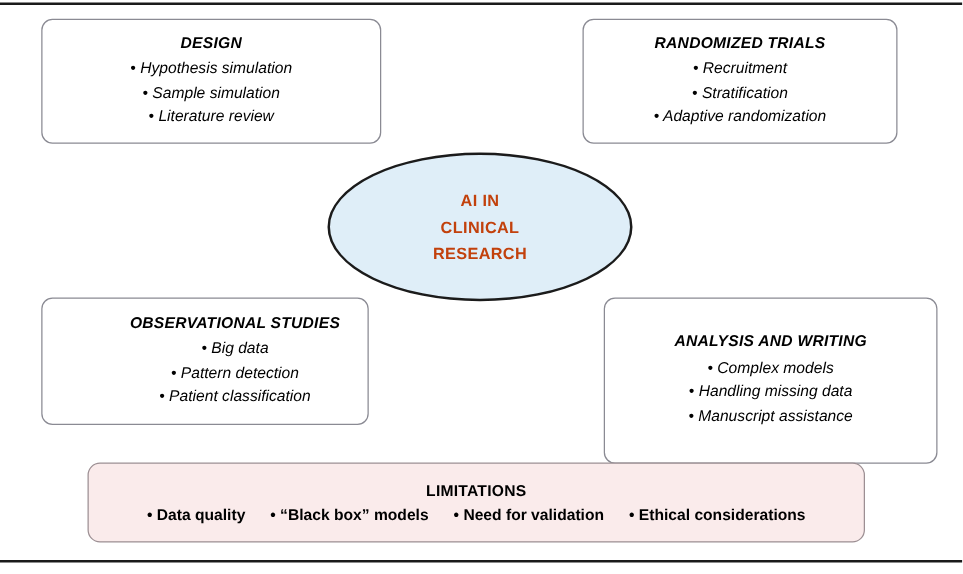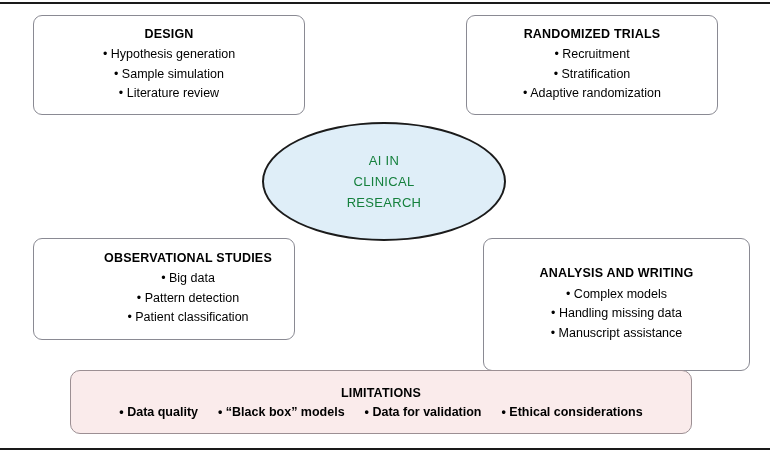--- a/index.html
+++ b/index.html
@@ -35,20 +35,21 @@
     box-sizing: border-box;
     border: 1.4px solid #8a8a93;
     border-radius: 9px;
     background: #ffffff;
     display: flex;
     flex-direction: column;
     align-items: center;
     justify-content: center;
     text-align: center;
     color: #000000;
+    font-style: italic;
   }
   .card .card-title {
     font-weight: bold;
     font-size: 12.5px;
     letter-spacing: .2px;
     line-height: 1.25;
     margin-bottom: 3px;
   }
   .card .card-item {
     font-size: 12.5px;
@@ -73,24 +74,24 @@
     border: 2px solid #1b1b1b;
     border-radius: 50%;
     background: #dfeef8;
     display: flex;
     flex-direction: column;
     align-items: center;
     justify-content: center;
     text-align: center;
   }
   #central-ellipse .ellipse-line {
-    font-weight: normal;
+    font-weight: bold;
     font-size: 13px;
     line-height: 1.62;
-    color: #15803d;
+    color: #c2410c;
     letter-spacing: .3px;
   }
 
   
   #card-limitations {
     position: absolute;
     left: 70px;
     top: 370px;
     width: 622px;
     height: 64px;
@@ -122,21 +123,21 @@
 </head>
 <body>
 
 <div id="figure">
 
   <div class="frame-rule top"></div>
   <div class="frame-rule bottom"></div>
 
   <div class="card" id="card-design">
     <div class="card-title">DESIGN</div>
-    <div class="card-item">• Hypothesis generation</div>
+    <div class="card-item">• Hypothesis simulation</div>
     <div class="card-item">• Sample simulation</div>
     <div class="card-item">• Literature review</div>
   </div>
 
   <div class="card" id="card-randomized">
     <div class="card-title">RANDOMIZED TRIALS</div>
     <div class="card-item">• Recruitment</div>
     <div class="card-item">• Stratification</div>
     <div class="card-item">• Adaptive randomization</div>
   </div>
@@ -161,19 +162,19 @@
     <div class="card-item">• Manuscript assistance</div>
   </div>
 
   <div id="card-limitations">
     <div class="lim-title">LIMITATIONS</div>
     <div class="lim-row">
       <span class="lim-item">• Data quality</span>
       <span class="lim-sep"></span>
       <span class="lim-item">• “Black box” models</span>
       <span class="lim-sep"></span>
-      <span class="lim-item">• Data for validation</span>
+      <span class="lim-item">• Need for validation</span>
       <span class="lim-sep"></span>
       <span class="lim-item">• Ethical considerations</span>
     </div>
   </div>
 
 </div>
 
 </body></html>

